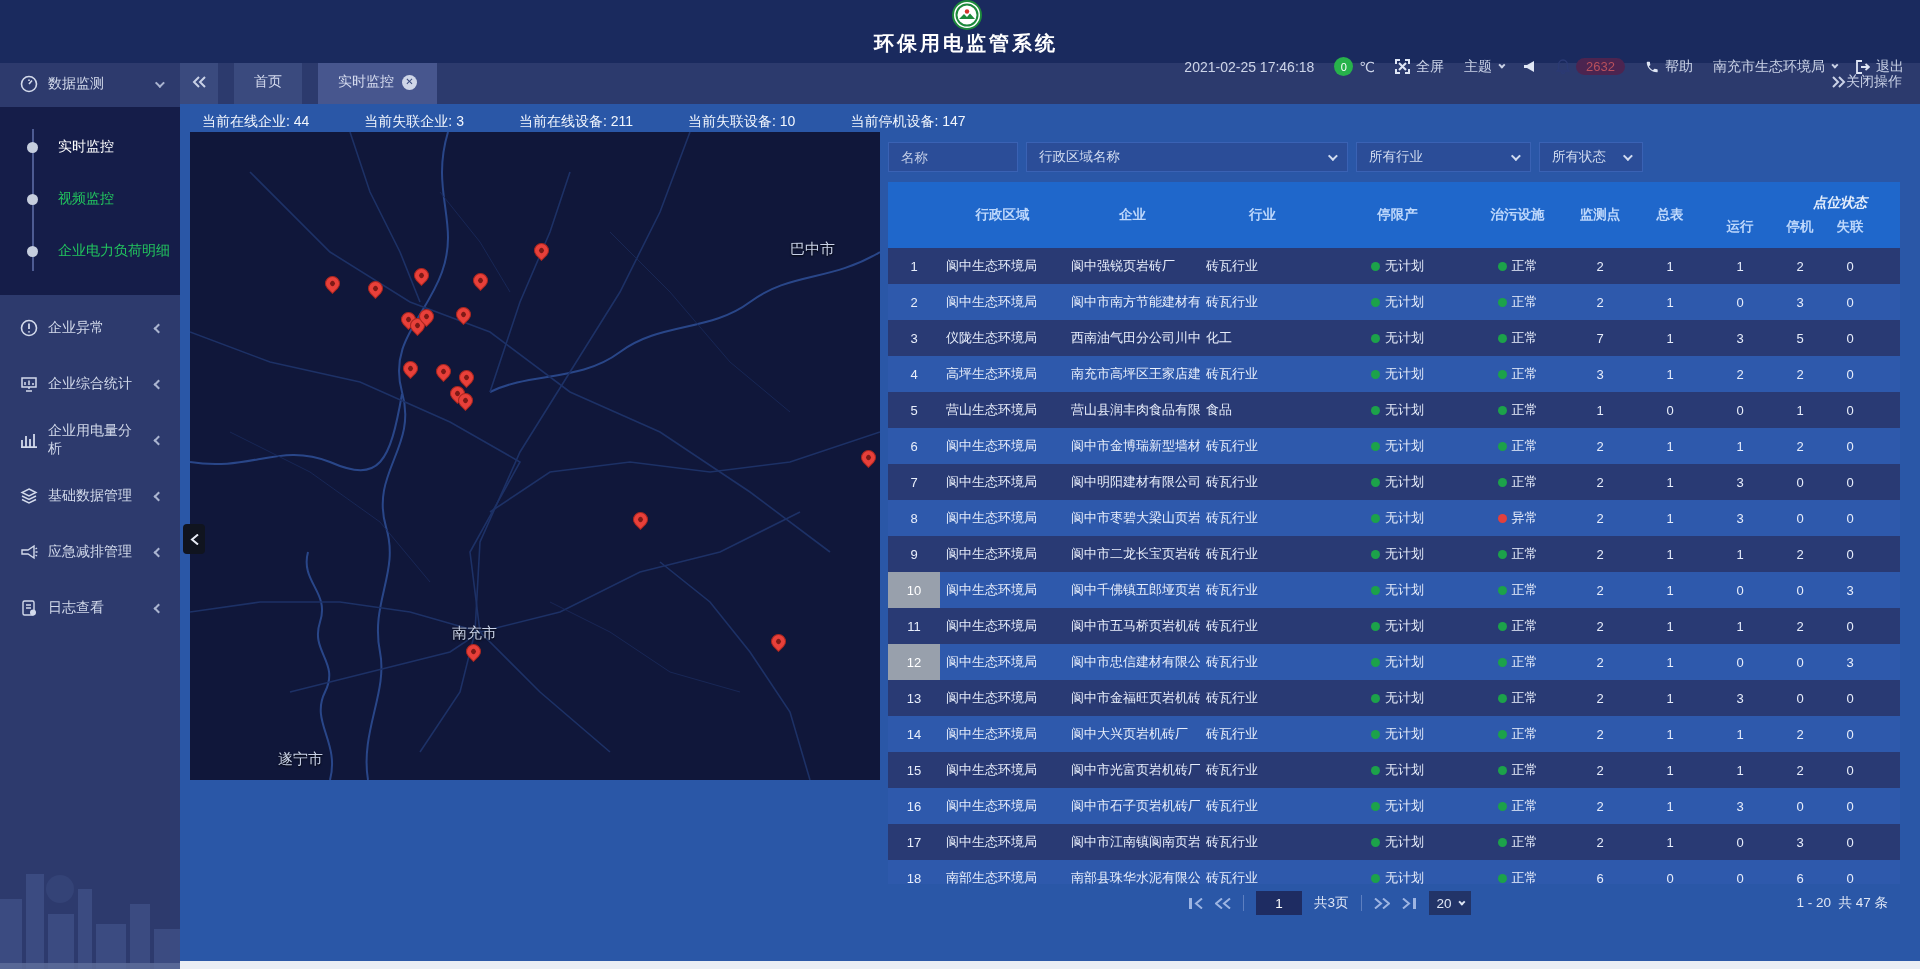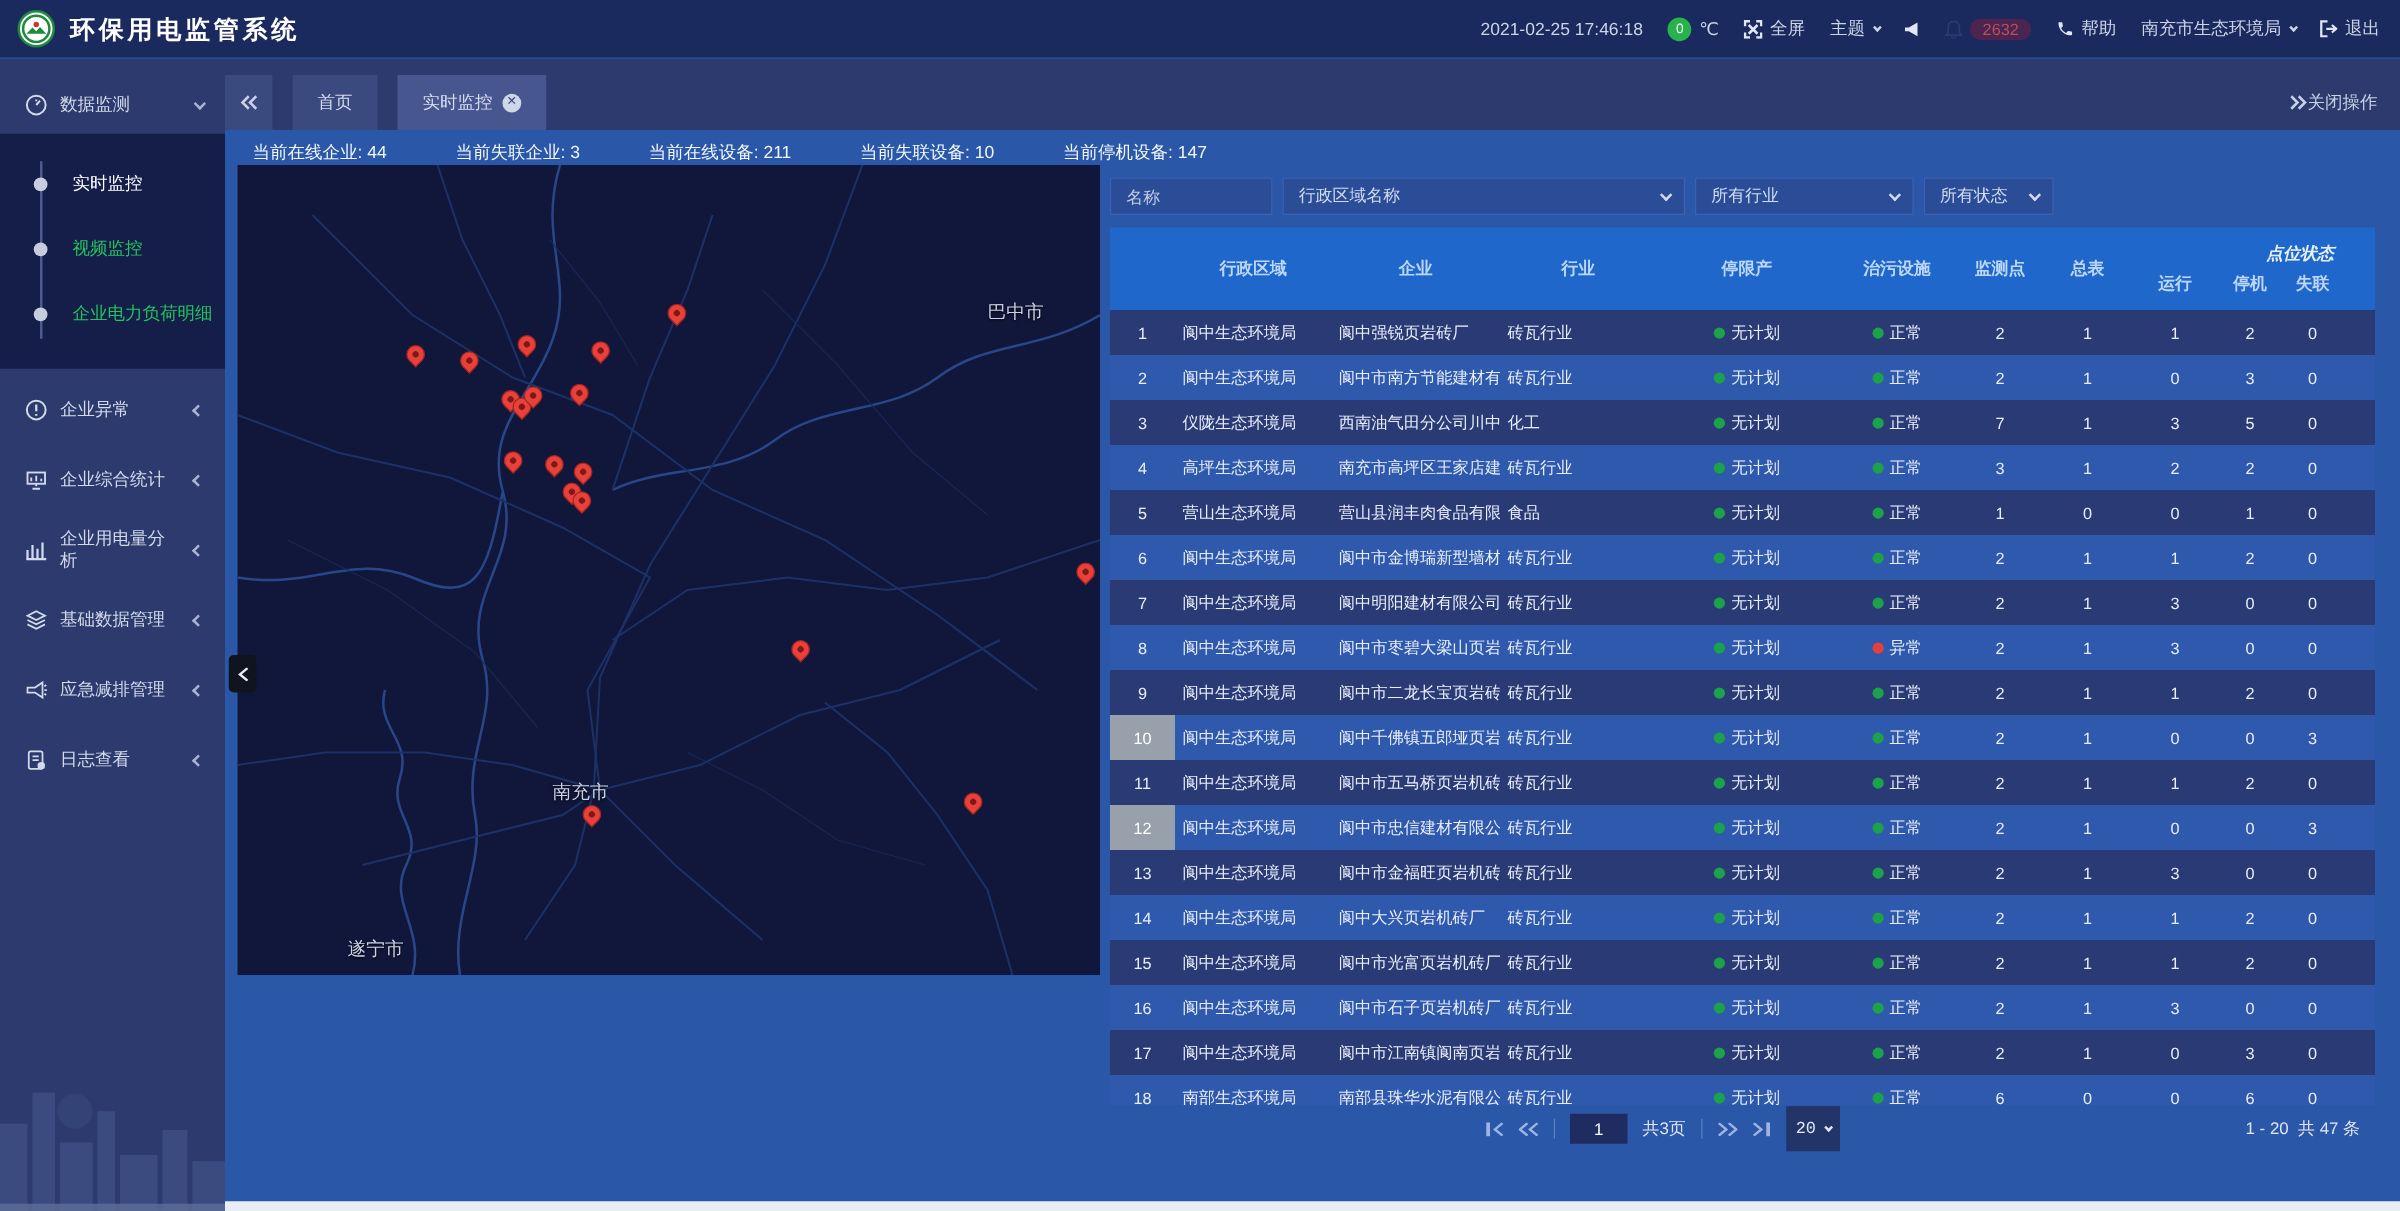--- a/index.html
+++ b/index.html
@@ -1,20 +1,20 @@
 <!DOCTYPE html>
 <html><head>
 <meta charset="utf-8">
 <style>
   * { margin:0; padding:0; box-sizing:border-box; }
   html,body { width:1920px; height:969px; overflow:hidden; }
   body { font-family:"Liberation Sans","DejaVu Sans",sans-serif; background:#2a57a7; position:relative; color:#dfe6f5; }
 
   
-  .app-header { position:absolute; left:0; top:0; width:1920px; height:46px; background:#1a2a5e; display:flex; align-items:center; z-index:30; }
+  .app-header { position:absolute; left:0; top:0; width:1920px; height:63px; background:#1a2a5e; display:flex; align-items:center; z-index:30;flex-direction:column; }
   .logo-wrap { width:30px; height:30px; margin-left:14px; border-radius:50%; background:#fff; border:2px solid #1d8a3c; display:flex; align-items:center; justify-content:center; flex:0 0 auto; }
   .app-title { color:#fff; font-size:20px; font-weight:bold; letter-spacing:3px; margin-left:12px; }
   .hdr-right { margin-left:auto; display:flex; align-items:center; gap:20px; padding-right:16px; font-size:14px; color:#ccd4e8; }
   .hdr-item { display:flex; align-items:center; gap:6px; white-space:nowrap; }
   .temp-badge { width:19px; height:19px; border-radius:50%; background:#27b24b; color:#fff; font-size:11px; display:flex; align-items:center; justify-content:center; }
   .noti-pill { background:#4c2450; color:#b8505c; font-size:13px; border-radius:9px; padding:1px 10px; }
   .bell { color:#2b3a74; }
   .chev { display:inline-block; width:7px; height:7px; border-right:2px solid currentColor; border-bottom:2px solid currentColor; }
   .chev.down { transform:rotate(45deg) translateY(-2px); }
   .chev.left { transform:rotate(135deg); }
@@ -81,21 +81,21 @@
   .td.c-num.gray { background:#98a0ac; color:#fff; }
   .dot { width:9px; height:9px; border-radius:50%; background:#1ca24a; margin-right:5px; flex:0 0 auto; }
   .dot.bad { background:#e2403c; }
 
   
   .pager { position:absolute; left:888px; top:884px; width:1012px; height:38px; background:#2a57a7; display:flex; align-items:center; font-size:13.5px; color:#dfe6f5; z-index:5; }
   .pg-center { position:absolute; left:300px; display:flex; align-items:center; gap:12px; }
   .pg-btn { color:#9db4e2; cursor:pointer; font-size:13px; letter-spacing:-3px; display:flex; align-items:center; }
   .pg-sep { width:1px; height:16px; background:#5d7fc0; }
   .pg-input { width:46px; height:24px; background:#1e2c62; color:#fff; display:flex; align-items:center; justify-content:center; }
-  .pg-select { height:36px; background:#223468; color:#dfe6f5; display:flex; align-items:center; gap:6px; padding:0 8px; cursor:pointer;font-family:Liberation Mono, monospace; }
+  .pg-select { height:24px; background:#223468; color:#dfe6f5; display:flex; align-items:center; gap:6px; padding:0 8px; cursor:pointer; }
   .pg-right { margin-left:auto; padding-right:12px; }
   .bar { width:3px; height:11px; background:#9db4e2; display:inline-block; margin:0 1px; }
 
   .bottom-strip { position:absolute; left:180px; top:961px; width:1740px; height:8px; background:#e9edf4; }
   svg { display:block; }
 </style>
 </head>
 <body>
 
 <div class="app-header">
@@ -303,21 +303,21 @@
     </g>
     <g fill="none" stroke="#1a2b5c" stroke-width="1" opacity="0.8">
       <path d="M40,300 L120,340 L190,390 L240,450"></path>
       <path d="M420,100 L480,160 L540,230 L600,280"></path>
       <path d="M550,560 L480,540 L420,500 L360,470"></path>
       <path d="M250,60 L290,110 L320,160"></path>
     </g>
   </svg>
   <div id="map-labels">
       <div class="map-label" style="left: 600px; top: 108px;">巴中市</div>
-      <div class="map-label" style="left: 252px; top: 492px;">南充市</div>
+      <div class="map-label" style="left: 262px; top: 492px;">南充市</div>
       <div class="map-label" style="left: 88px; top: 618px;">遂宁市</div>
     </div>
   <div id="map-pins">
       <div class="pin" style="left: 135px; top: 144px;"></div>
       <div class="pin" style="left: 178px; top: 149px;"></div>
       <div class="pin" style="left: 224px; top: 136px;"></div>
       <div class="pin" style="left: 283px; top: 141px;"></div>
       <div class="pin" style="left: 344px; top: 111px;"></div>
       <div class="pin" style="left: 211px; top: 180px;"></div>
       <div class="pin" style="left: 220px; top: 186px;"></div>

